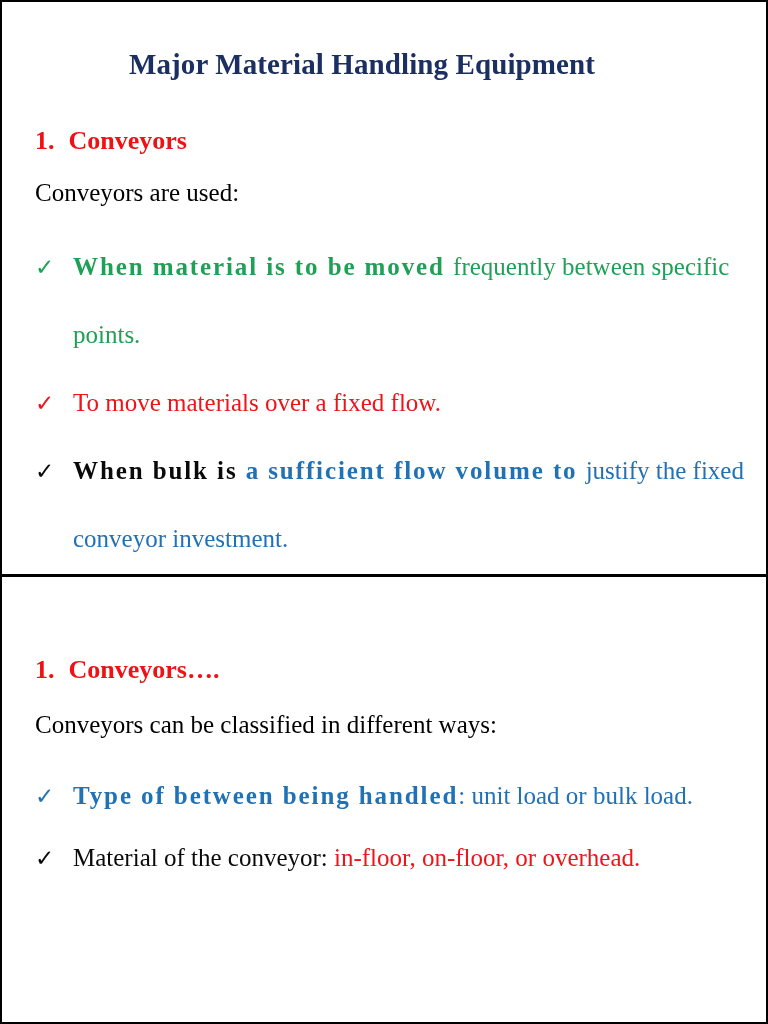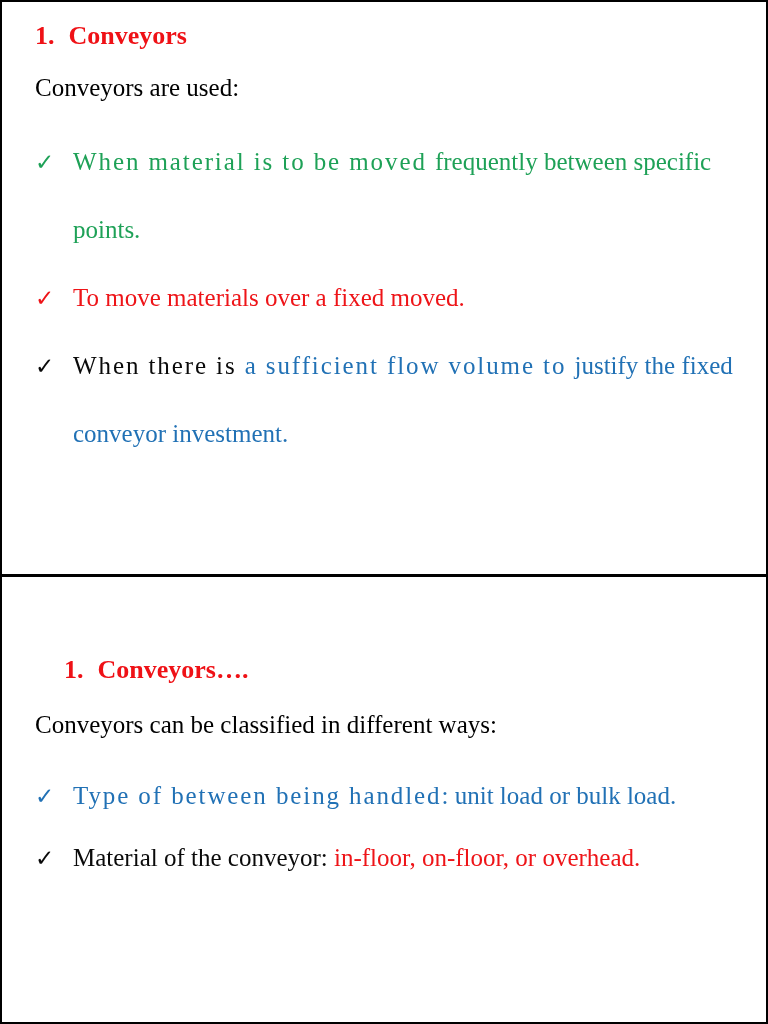--- a/index.html
+++ b/index.html
@@ -60,22 +60,22 @@
   .slide-heading {
     color: #ef1116;
     font-weight: bold;
     font-size: 26px;
     line-height: 30px;
     padding-left: 33px;
     white-space: nowrap;
   }
   .slide-heading .num { margin-right: 14px; }
 
-  .slide-one .slide-heading { margin-top: 19px; }
-  .slide-two .slide-heading { margin-top: 78px; margin-left: 29px; }
+  .slide-one .slide-heading { margin-top: 45px; }
+  .slide-two .slide-heading { margin-top: 78px; }
 
   
   .lead-in {
     color: #000000;
     font-size: 25px;
     line-height: 29px;
     padding-left: 33px;
     white-space: nowrap;
   }
   .slide-one .lead-in { margin-top: 16px; }
@@ -109,59 +109,60 @@
   .bullet .body {
     display: block;
   }
 
   
   .c-green  { color: #1ea157; }
   .c-red    { color: #ee1418; }
   .c-blue   { color: #2171b5; text-align: right; }
   .c-black  { color: #0a0a0a; }
 
-  .sp-wide   { letter-spacing: 1.9px; }
+  .sp-wide   { letter-spacing: 1.9px; font-weight: bold; }
   .sp-normal { letter-spacing: 0px; }
 
   .bullet-1 { line-height: 68px; }
   .bullet-2 { line-height: 68px; min-height: 68px; }
   .bullet-3 { line-height: 68px; }
 
   .slide-two .bullet { line-height: 62px; min-height: 62px; }
   .slide-two .bullet .tick { line-height: 62px; }
 </style>
 </head>
 <body>
 
 <div class="deck">
 
   <section class="slide slide-one">
 
+    <h1 class="deck-title">Major Material Handling Equipment</h1>
 
     <h2 class="slide-heading">
       <span class="num">1.</span><span>Conveyors</span>
     </h2>
 
     <p class="lead-in">Conveyors are used:</p>
 
     <ul class="bullets">
 
       <li class="bullet bullet-1">
         <span class="tick c-green">✓</span>
         <span class="body"><span class="c-green sp-wide">When material is to be moved </span><span class="c-green sp-normal">frequently between specific points.</span></span>
       </li>
 
       <li class="bullet bullet-2">
         <span class="tick c-red">✓</span>
-        <span class="body"><span class="c-red sp-normal">To move materials over a fixed moved.</span></span>
+        <span class="body"><span class="c-red sp-normal">To move materials over a fixed flow.</span></span>
       </li>
 
       <li class="bullet bullet-3">
         <span class="tick c-black">✓</span>
-        <span class="body"><span class="c-black sp-wide">When there is </span><span class="c-blue sp-wide">a sufficient flow volume to </span><span class="c-blue sp-normal">justify the fixed conveyor investment.</span></span>
+        <span class="body"><span class="c-black sp-wide">When bulk is </span><span class="c-blue sp-wide">a sufficient flow volume to </span><span class="c-blue sp-normal">justify the fixed conveyor investment.</span></span>
       </li>
 
     </ul>
   </section>
 
   <section class="slide slide-two">
 
     <h2 class="slide-heading">
       <span class="num">1.</span><span>Conveyors….</span>
     </h2>

